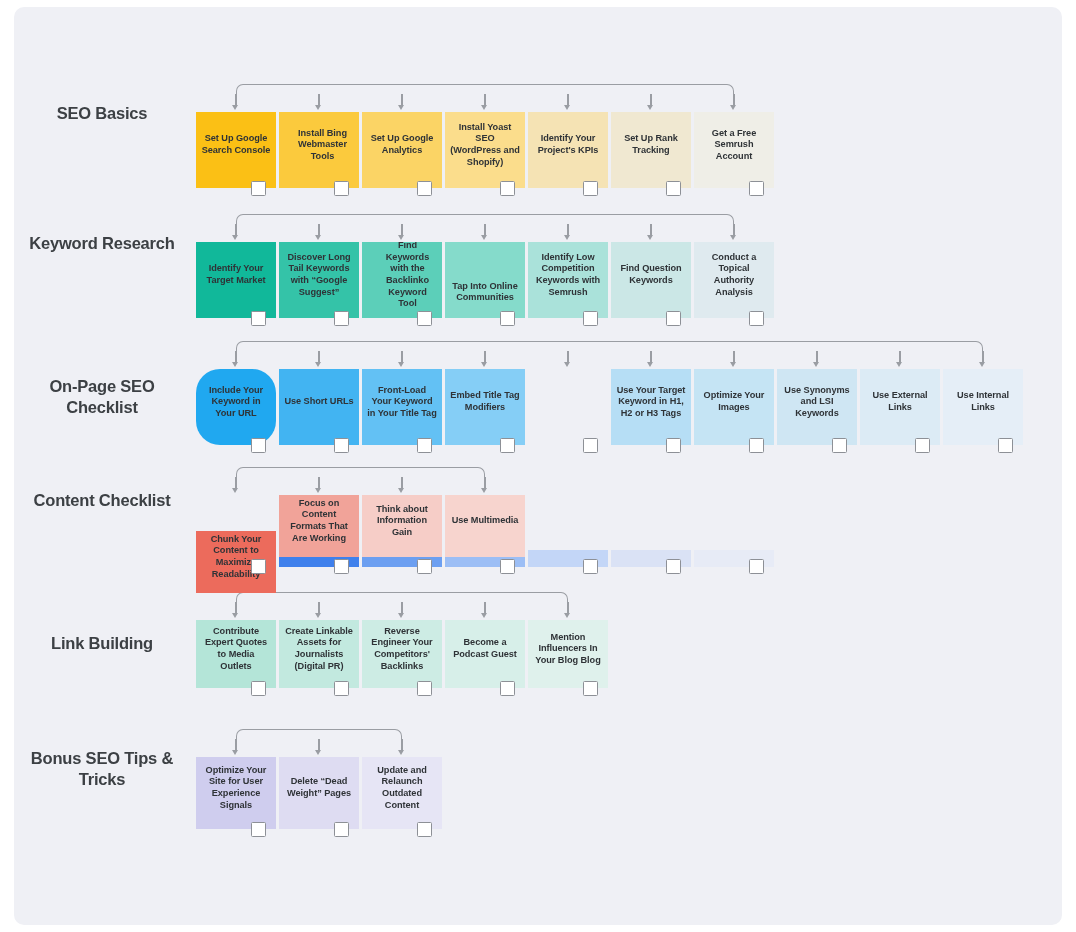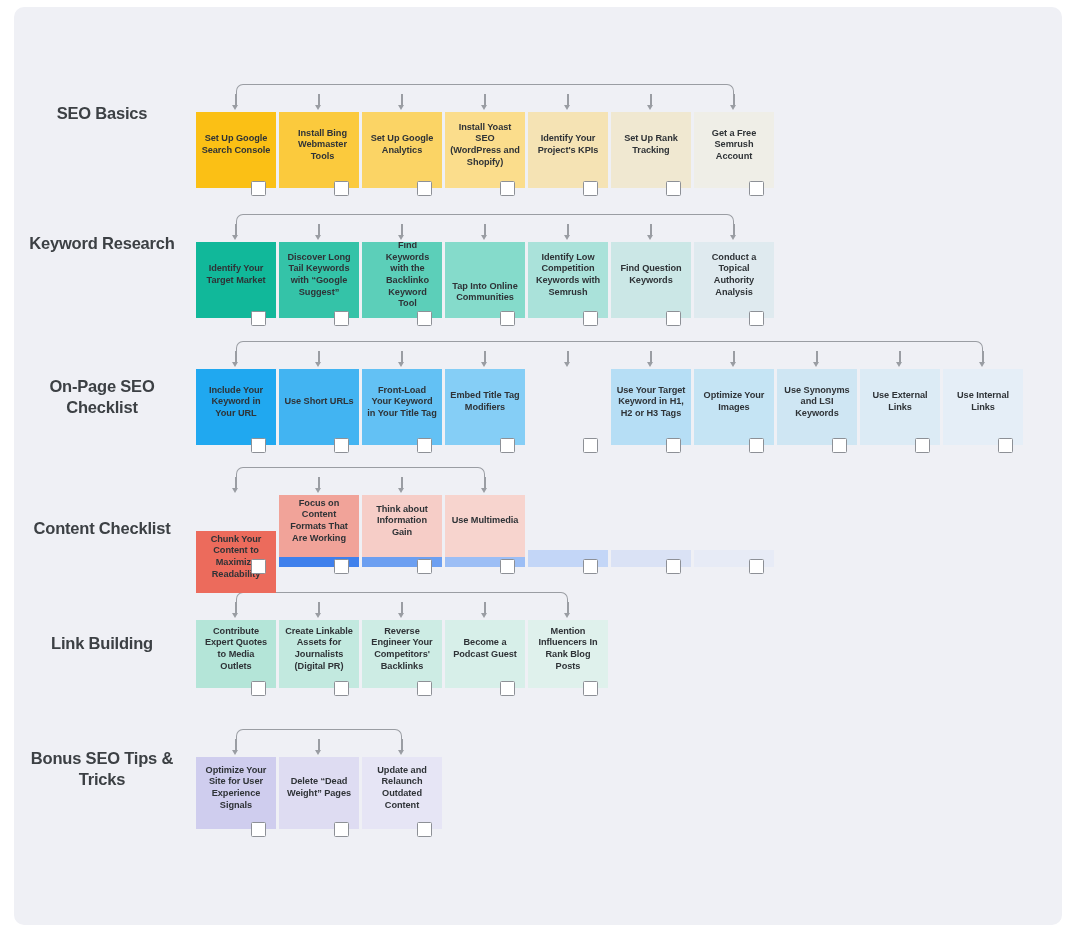--- a/index.html
+++ b/index.html
@@ -223,21 +223,21 @@
       <div class="drop" style="left: 636.15px; top: 344px; height: 12px;"></div>
       <div class="arrow" style="left: 633.4px; top: 355px;"></div>
       <div class="drop" style="left: 719.15px; top: 344px; height: 12px;"></div>
       <div class="arrow" style="left: 716.4px; top: 355px;"></div>
       <div class="drop" style="left: 802.15px; top: 344px; height: 12px;"></div>
       <div class="arrow" style="left: 799.4px; top: 355px;"></div>
       <div class="drop" style="left: 885.15px; top: 344px; height: 12px;"></div>
       <div class="arrow" style="left: 882.4px; top: 355px;"></div>
       <div class="drop" style="left: 968.15px; top: 344px; height: 12px;"></div>
       <div class="arrow" style="left: 965.4px; top: 355px;"></div>
-      <div class="card" style="left: 182px; top: 362px; width: 80px; height: 76px; background: rgb(32, 168, 240); z-index: 2;">
+      <div class="card" style="left: 182px; top: 362px; width: 80px; height: 76px; background: rgb(32, 168, 240); z-index: 2; border-radius: 24px;">
         <span class="card-text">Include Your Keyword in Your URL</span>
       </div>
       <div class="checkbox" style="left: 237px; top: 431px;"></div>
       <div class="card" style="left: 265px; top: 362px; width: 80px; height: 76px; background: rgb(66, 180, 242); z-index: 2;">
         <span class="card-text">Use Short URLs</span>
       </div>
       <div class="checkbox" style="left: 320px; top: 431px;"></div>
       <div class="card" style="left: 348px; top: 362px; width: 80px; height: 76px; background: rgb(99, 193, 244); z-index: 2;">
         <span class="card-text">Front-Load Your Keyword in Your Title Tag</span>
       </div>
@@ -262,21 +262,21 @@
       <div class="card" style="left: 846px; top: 362px; width: 80px; height: 76px; background: rgb(220, 235, 245); z-index: 2;">
         <span class="card-text">Use External Links</span>
       </div>
       <div class="checkbox" style="left: 901px; top: 431px;"></div>
       <div class="card" style="left: 929px; top: 362px; width: 80px; height: 76px; background: rgb(229, 238, 247); z-index: 2;">
         <span class="card-text">Use Internal Links</span>
       </div>
       <div class="checkbox" style="left: 984px; top: 431px;"></div>
     </div>
     <div class="row" style="top: 0px; height: 918px;">
-      <div class="row-label" style="top: 511px; height: 32px; overflow: hidden;">Content Checklist</div>
+      <div class="row-label" style="top: 483px; height: 32px; overflow: hidden;">Content Checklist</div>
       <div class="hidden-row-clip" style="left: 182px; top: 543px; width: 581px; height: 17px;">
         <div class="card" style="left: 0px; top: 0px; width: 80px; height: 17px; background: rgb(31, 106, 232); padding: 0px;"></div>
         <div class="card" style="left: 83px; top: 0px; width: 80px; height: 17px; background: rgb(63, 128, 236); padding: 0px;"></div>
         <div class="card" style="left: 166px; top: 0px; width: 80px; height: 17px; background: rgb(108, 159, 241); padding: 0px;"></div>
         <div class="card" style="left: 249px; top: 0px; width: 80px; height: 17px; background: rgb(156, 190, 245); padding: 0px;"></div>
         <div class="card" style="left: 332px; top: 0px; width: 80px; height: 17px; background: rgb(195, 214, 247); padding: 0px;"></div>
         <div class="card" style="left: 415px; top: 0px; width: 80px; height: 17px; background: rgb(218, 226, 245); padding: 0px;"></div>
         <div class="card" style="left: 498px; top: 0px; width: 80px; height: 17px; background: rgb(231, 235, 246); padding: 0px;"></div>
       </div>
       <div class="checkbox" style="left: 237px; top: 552px;"></div>
@@ -331,21 +331,21 @@
       <div class="checkbox" style="left: 320px; top: 674px;"></div>
       <div class="card" style="left: 348px; top: 613px; width: 80px; height: 68px; background: rgb(205, 236, 228); z-index: 2;">
         <span class="card-text">Reverse Engineer Your Competitors' Backlinks</span>
       </div>
       <div class="checkbox" style="left: 403px; top: 674px;"></div>
       <div class="card" style="left: 431px; top: 613px; width: 80px; height: 68px; background: rgb(215, 239, 233); z-index: 2;">
         <span class="card-text">Become a Podcast Guest</span>
       </div>
       <div class="checkbox" style="left: 486px; top: 674px;"></div>
       <div class="card" style="left: 514px; top: 613px; width: 80px; height: 68px; background: rgb(223, 241, 236); z-index: 2;">
-        <span class="card-text">Mention Influencers In Rank Blog Posts</span>
+        <span class="card-text">Mention Influencers In Your Blog Blog</span>
       </div>
       <div class="checkbox" style="left: 569px; top: 674px;"></div>
     </div>
     <div class="row" style="top: 0px; height: 918px;">
       <div class="row-label" style="top: 741px;">Bonus SEO Tips &amp; Tricks</div>
       <div class="bus" style="left: 222px; top: 722px; width: 166px;"></div>
       <div class="drop" style="left: 221.15px; top: 732px; height: 12px;"></div>
       <div class="arrow" style="left: 218.4px; top: 743px;"></div>
       <div class="drop" style="left: 304.15px; top: 732px; height: 12px;"></div>
       <div class="arrow" style="left: 301.4px; top: 743px;"></div>

